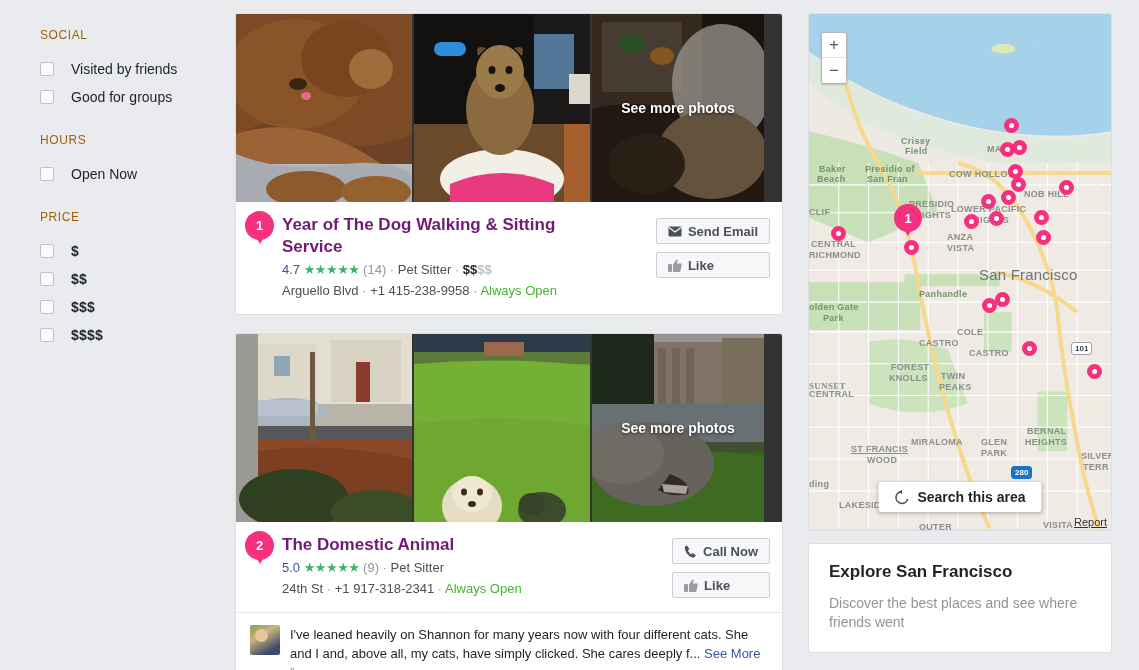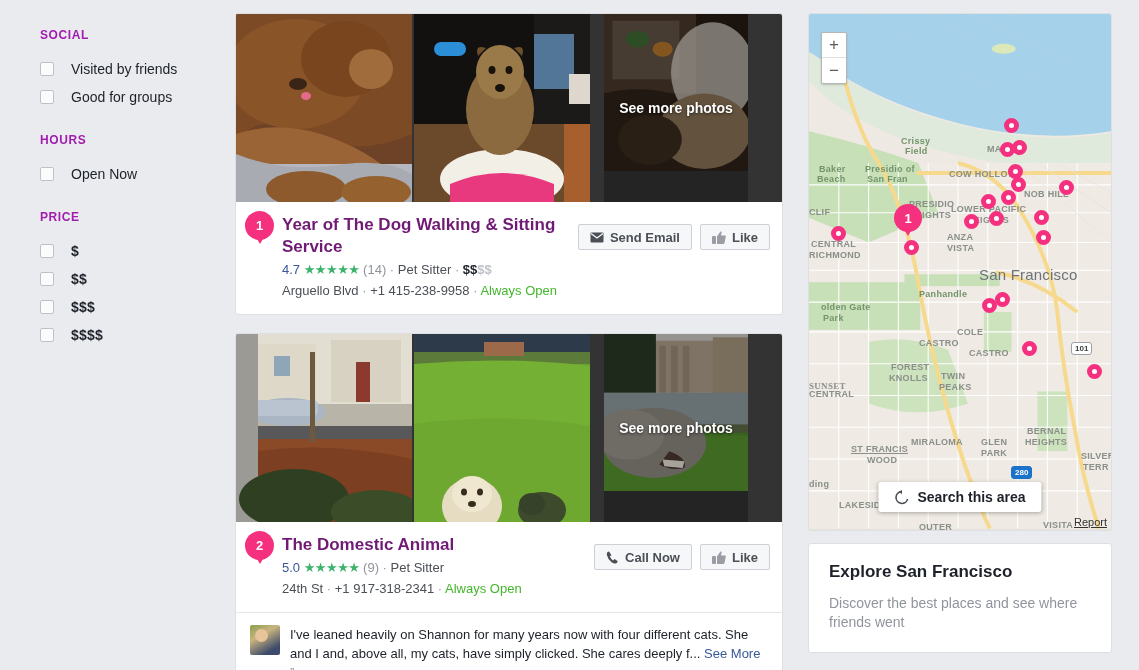--- a/index.html
+++ b/index.html
@@ -9,22 +9,22 @@
     font-family: "Liberation Sans", sans-serif;
     overflow: hidden;
     -webkit-font-smoothing: antialiased;
   }
   .page { position: relative; width: 1139px; height: 670px; display: flex; }
 
   
   .sidebar { width: 235px; flex: 0 0 235px; padding: 28px 0 0 40px; }
   .filter-group { margin-bottom: 22px; }
   .filter-title {
-    font-size: 12px; font-weight: bold; letter-spacing: .6px;
-    color: #a21caf; margin-bottom: 13px;
+    font-size: 12px; font-weight: normal; letter-spacing: .6px;
+    color: #a16207; margin-bottom: 13px;
   }
   .filter-row { display: flex; align-items: center; height: 28px; }
   .checkbox {
     width: 14px; height: 14px; border: 1px solid #bdc1c9;
     background: #fbfbfc; border-radius: 2px; flex: 0 0 14px;
     margin-right: 17px;
   }
   .filter-label { font-size: 14px; color: #1d2129; white-space: nowrap; }
   .filter-label.price { font-weight: bold; letter-spacing: .2px; }
 
@@ -32,21 +32,21 @@
   .results { width: 560px; flex: 0 0 560px; padding-top: 13px; }
   .card {
     background: #fff; border: 1px solid #dddfe2; border-radius: 3px;
     width: 548px; margin-bottom: 18px; overflow: hidden;
   }
 
   .photos { display: flex; height: 188px; background: #333; }
   .photo { position: relative; overflow: hidden; }
   .photo.p1 { width: 176px; }
   .photo.p2 { width: 176px; margin: 0 2px; }
-  .photo.p3 { width: 144px; margin-left: 12px; }
+  .photo.p3 { width: 172px; }
   .photo .art { position: absolute; inset: 0; }
   .more-overlay {
     position: absolute; inset: 0; background: rgba(0,0,0,.28);
     display: flex; align-items: center; justify-content: center;
   }
   .more-overlay span {
     color: #fff; font-size: 14px; font-weight: bold;
     text-shadow: 0 1px 3px rgba(0,0,0,.65);
   }
 
@@ -71,21 +71,21 @@
     line-height: 22px; max-width: 300px;
   }
   .meta { font-size: 13px; color: #4b4f56; margin-top: 2px; line-height: 19px; }
   .rating-val { color: #365899; }
   .stars { color: #3bb36c; letter-spacing: -.5px; font-size: 13px; }
   .dim { color: #90949c; }
   .green { color: #42b72a; }
   .price-on { color: #1d2129; font-weight: bold; }
   .price-off { color: #bec2c9; font-weight: bold; }
 
-  .actions { position: absolute; right: 12px; top: 22px; display: flex; gap: 8px; }
+  .actions { position: absolute; right: 12px; top: 16px; display: flex; gap: 8px; flex-direction: column; }
   .btn {
     display: flex; align-items: center; gap: 6px;
     height: 26px; padding: 0 11px;
     background: #f6f7f9; border: 1px solid #ccd0d5; border-radius: 2px;
     font-size: 13px; font-weight: bold; color: #4b4f56; cursor: pointer;
     white-space: nowrap;
   }
   .btn svg { display: block; }
 
   .review { border-top: 1px solid #e5e6e9; padding: 12px 14px 12px 14px; display: flex; gap: 10px; }
@@ -464,21 +464,21 @@
           <div class="map-label" style="left: 100px; top: 196px;">HEIGHTS</div>
           <div class="map-label" style="left: 142px; top: 190px;">LOWER PACIFIC</div>
           <div class="map-label" style="left: 158px; top: 201px;">HEIGHTS</div>
           <div class="map-label" style="left: 138px; top: 218px;">ANZA</div>
           <div class="map-label" style="left: 138px; top: 229px;">VISTA</div>
           <div class="map-label" style="left: 2px; top: 225px;">CENTRAL</div>
           <div class="map-label" style="left: 0px; top: 236px;">RICHMOND</div>
           <div class="map-label" style="left: 0px; top: 193px;">CLIF</div>
           <div class="map-label big" style="left: 170px; top: 252px;">San Francisco</div>
           <div class="map-label green-l" style="left: 110px; top: 275px;">Panhandle</div>
-          <div class="map-label green-l" style="left: 0px; top: 288px; padding-left: 12px;">olden Gate</div>
+          <div class="map-label green-l" style="left: 0px; top: 288px;">olden Gate</div>
           <div class="map-label green-l" style="left: 14px; top: 299px;">Park</div>
           <div class="map-label" style="left: 116px; top: 313px; padding-left: 32px;">COLE</div>
           <div class="map-label" style="left: 110px; top: 324px;">CASTRO</div>
           <div class="map-label" style="left: 160px; top: 334px;">CASTRO</div>
           <div class="map-label" style="left: 82px; top: 348px;">FOREST</div>
           <div class="map-label" style="left: 80px; top: 359px;">KNOLLS</div>
           <div class="map-label" style="left: 132px; top: 357px;">TWIN</div>
           <div class="map-label" style="left: 130px; top: 368px;">PEAKS</div>
           <div class="map-label" style="left: 0px; top: 375px;">CENTRAL</div>
           <div class="map-label" style="left: 0px; top: 367px; font-family: Liberation Serif, serif;">SUNSET</div>

